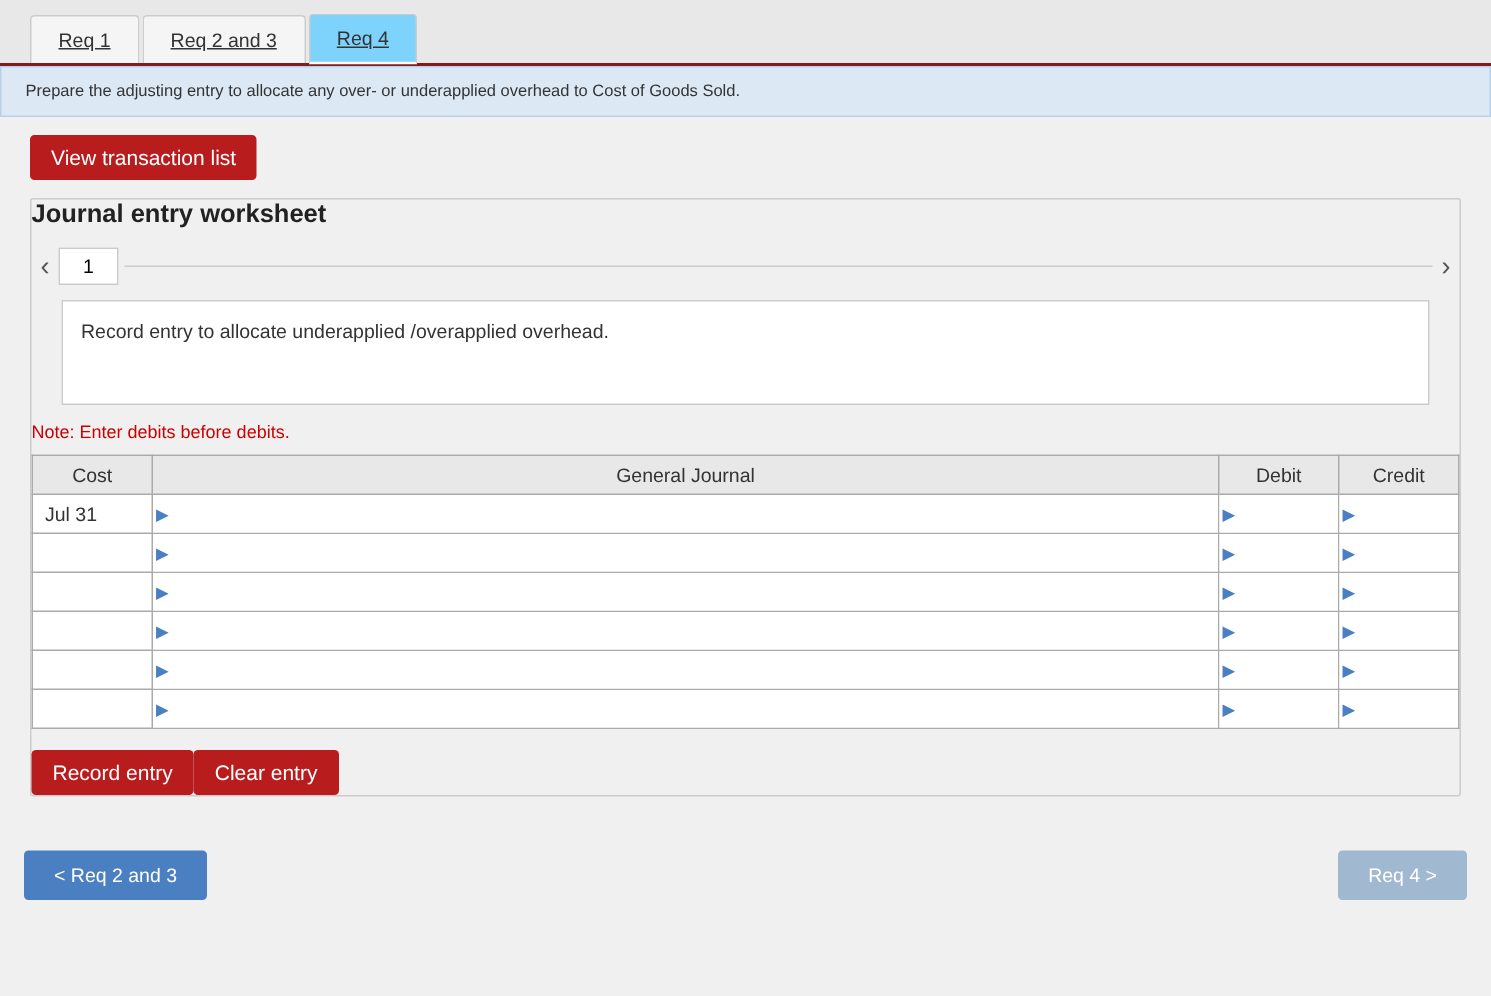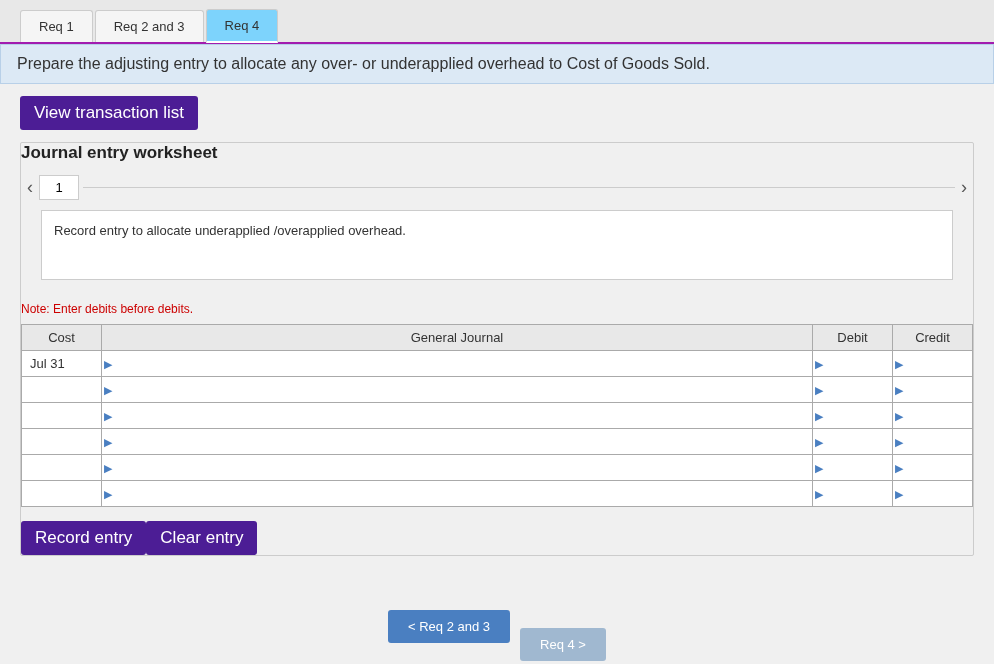--- a/index.html
+++ b/index.html
@@ -11,21 +11,22 @@
       min-height: 664px;
       width: 994px;
     }
 
     
     .tabs-bar {
       display: flex;
       align-items: flex-end;
       padding: 8px 32px 0 20px;
       background: #e8e8e8;
-      border-bottom: 2px solid #a21caf;
+      border-bottom: 2px solid #7f1d1d;
+      text-decoration: underline;
     }
     .tab {
       padding: 8px 18px;
       border: 1px solid #ccc;
       border-bottom: none;
       background: #f5f5f5;
       cursor: pointer;
       margin-right: 2px;
       border-radius: 3px 3px 0 0;
       font-size: 13px;
@@ -39,37 +40,37 @@
       position: relative;
       top: 1px;
     }
 
     
     .info-bar {
       background: #dce9f5;
       border: 1px solid #b8d0e8;
       padding: 10px 16px;
       margin: 0;
-      font-size: 16px;
+      font-size: 11px;
       color: #333;
     }
 
     
     .btn-transaction {
       margin: 12px 20px;
       display: inline-block;
     }
     .btn-blue {
-      background: #4c1d95;
+      background: #b91c1c;
       color: #fff;
       border: none;
       padding: 7px 14px;
       border-radius: 3px;
       cursor: pointer;
-      font-size: 17px;
+      font-size: 14px;
     }
 
     
     .worksheet-container {
       margin: 0 20px 20px 20px;
       background: #f0f0f0;
       border: 1px solid #ccc;
       border-radius: 2px;
     }
     .worksheet-title {
@@ -105,21 +106,21 @@
       flex: 1;
       border-bottom: 1px solid #ccc;
       margin-left: 4px;
     }
 
     
     .entry-desc-box {
       border: 1px solid #ccc;
       background: #fff;
       padding: 12px;
-      margin-bottom: 22px;
+      margin-bottom: 11px;
       font-size: 13px;
       color: #333;
       min-height: 70px;
       margin-left: 20px;
       margin-right: 20px;
     }
 
     
     .note-text {
       color: #cc0000;
@@ -185,21 +186,21 @@
       display: flex;
       align-items: center;
       margin-top: 14px;
       gap: 0;
     }
     .bottom-buttons .spacer { flex: 1; }
 
     
     .bottom-nav {
       display: flex;
-      justify-content: center;
+      justify-content: space-between;
       align-items: center;
       padding: 16px;
       gap: 10px;
     }
     .btn-nav-prev {
       background: #4a7fc1;
       color: #fff;
       border: none;
       padding: 9px 20px;
       border-radius: 3px;
@@ -207,21 +208,20 @@
       font-size: 13px;
     }
     .btn-nav-next {
       background: #a0b8d0;
       color: #fff;
       border: none;
       padding: 9px 20px;
       border-radius: 3px;
       cursor: default;
       font-size: 13px;
-      margin-top: 36px;
     }
   </style>
 </head>
 <body>
 
 
 
 
 <div class="tabs-bar">
   <div class="tab">Req 1</div>

